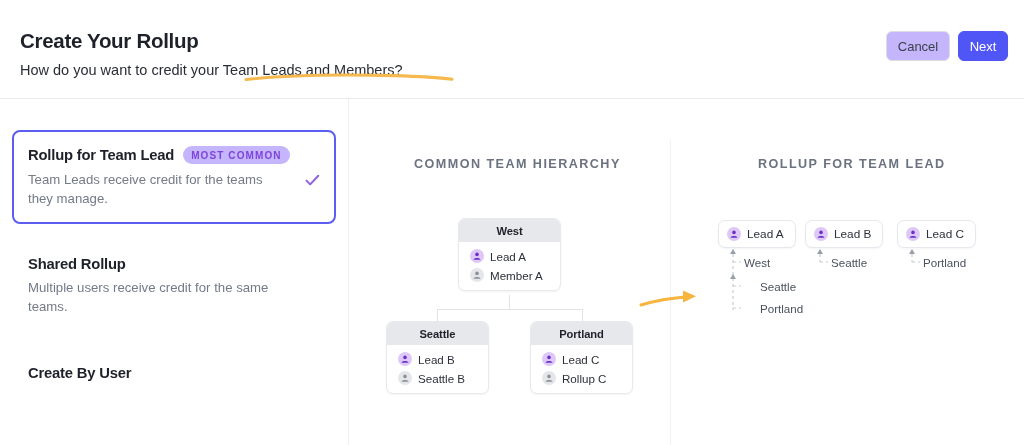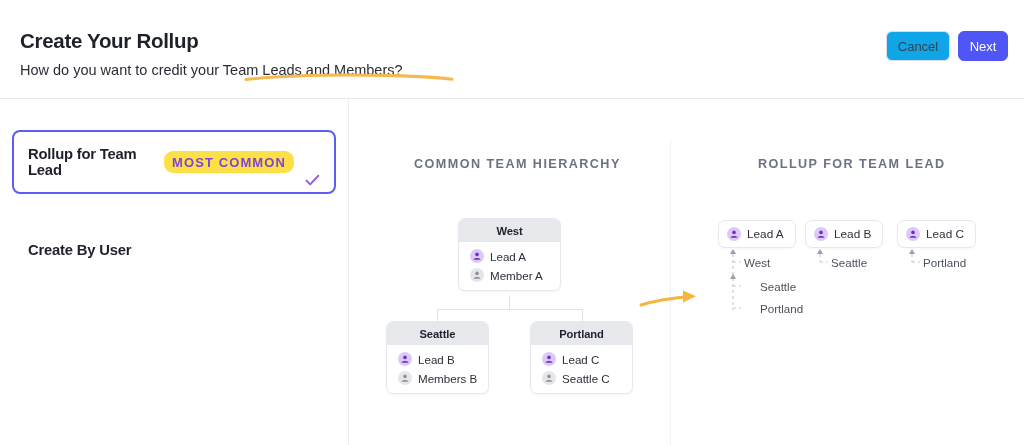--- a/index.html
+++ b/index.html
@@ -28,43 +28,43 @@
   .header-rule { position: absolute; left: 0; top: 98px; width: 1024px; height: 1px; background: #e9eaee; }
 
   .btn {
     position: absolute; top: 31px; height: 30px;
     border-radius: 6px; font-size: 13px; font-weight: normal;
     display: flex; align-items: center; justify-content: center;
     cursor: pointer; user-select: none;
   }
   .btn-cancel {
     left: 886px; width: 64px;
-    background: #0ea5e9; border: 1px solid #dcdee3; color: #3c414c; font-weight: normal;
+    background: #c4b5fd; border: 1px solid #dcdee3; color: #3c414c; font-weight: normal;
   }
   .btn-next {
     left: 958px; width: 50px;
     background: #4f56f5; border: 1px solid #4f56f5; color: #ffffff;
   }
 
   
   .divider-main { position: absolute; left: 348px; top: 99px; width: 1px; height: 346px; background: #eceef1; }
   .divider-mid  { position: absolute; left: 670px; top: 140px; width: 1px; height: 305px; background: #f1f2f5; }
 
   .options { position: absolute; left: 0px; top: 130px; width: 348px; }
 
   .option {
     position: relative; margin: 0 12px 0 12px; padding: 14px 40px 14px 14px;
     border-radius: 8px; border: 2px solid transparent; background: #fff;
   }
   .option.selected { border-color: #5b5ef0; }
   .option-head { display: flex; align-items: center; gap: 9px; }
   .option-title { font-size: 14.8px; font-weight: bold; color: #1e2129; letter-spacing: -0.2px; }
   .badge {
-    background: #fde047; color: #7d44d8;
-    font-size: 13px; font-weight: bold; letter-spacing: 1.1px;
+    background: #c4b5fd; color: #7d44d8;
+    font-size: 10px; font-weight: bold; letter-spacing: 1.1px;
     padding: 4px 8px 3px 8px; border-radius: 9px; white-space: nowrap;
   }
   .option-desc {
     margin-top: 7px; font-size: 13.2px; line-height: 1.42;
     color: #737a88; max-width: 262px;
   }
   .check { position: absolute; right: 14px; top: 42px; }
   .opt-gap { height: 16px; }
 
   
@@ -144,27 +144,34 @@
   <div class="divider-main"></div>
   <div class="divider-mid"></div>
 
   <div class="options">
 
     <div class="option selected">
       <div class="option-head">
         <span class="option-title">Rollup for Team Lead</span>
         <span class="badge">MOST COMMON</span>
       </div>
+      <div class="option-desc">Team Leads receive credit for the teams they manage.</div>
       <svg class="check" width="15" height="13" viewBox="0 0 15 13">
         <path d="M1.5 6.6 L5.2 10.4 L13.3 1.8" stroke="#9361e0" stroke-width="2" fill="none" stroke-linecap="round" stroke-linejoin="round"></path>
       </svg>
     </div>
 
     <div class="opt-gap"></div>
 
+    <div class="option">
+      <div class="option-head">
+        <span class="option-title">Shared Rollup</span>
+      </div>
+      <div class="option-desc">Multiple users receive credit for the same teams.</div>
+    </div>
 
     <div class="opt-gap"></div>
 
     <div class="option">
       <div class="option-head">
         <span class="option-title">Create By User</span>
       </div>
     </div>
 
   </div>
@@ -212,21 +219,21 @@
         </span>
         <span>Lead B</span>
       </div>
       <div class="person">
         <span class="avatar member">
           <svg class="glyph" width="9" height="9" viewBox="0 0 10 10">
               <circle cx="5" cy="3.2" r="2" fill="#8b9099"></circle>
               <path d="M1.2 9.2 C1.2 6.4 8.8 6.4 8.8 9.2 Z" fill="#8b9099"></path>
             </svg>
         </span>
-        <span>Members B</span>
+        <span>Seattle B</span>
       </div>
     </div>
   </div>
 
   <div class="team-node" id="node-portland">
     <div class="team-node-head">Portland</div>
     <div class="team-node-body">
       <div class="person">
         <span class="avatar lead">
           <svg class="glyph" width="9" height="9" viewBox="0 0 10 10">
@@ -236,21 +243,21 @@
         </span>
         <span>Lead C</span>
       </div>
       <div class="person">
         <span class="avatar member">
           <svg class="glyph" width="9" height="9" viewBox="0 0 10 10">
               <circle cx="5" cy="3.2" r="2" fill="#8b9099"></circle>
               <path d="M1.2 9.2 C1.2 6.4 8.8 6.4 8.8 9.2 Z" fill="#8b9099"></path>
             </svg>
         </span>
-        <span>Seattle C</span>
+        <span>Rollup C</span>
       </div>
     </div>
   </div>
 
   <svg class="arrow-hand" width="66" height="26" viewBox="0 0 66 26">
     <path d="M3 17 C 16 13, 34 10, 52 8.5" stroke="#f7b43f" stroke-width="3" fill="none" stroke-linecap="round"></path>
     <path d="M45 2.5 L58 8.2 L45 14.5 Z" fill="#f7b43f"></path>
   </svg>
 
   <div class="panel-heading" id="heading-rollup">ROLLUP FOR TEAM LEAD</div>

